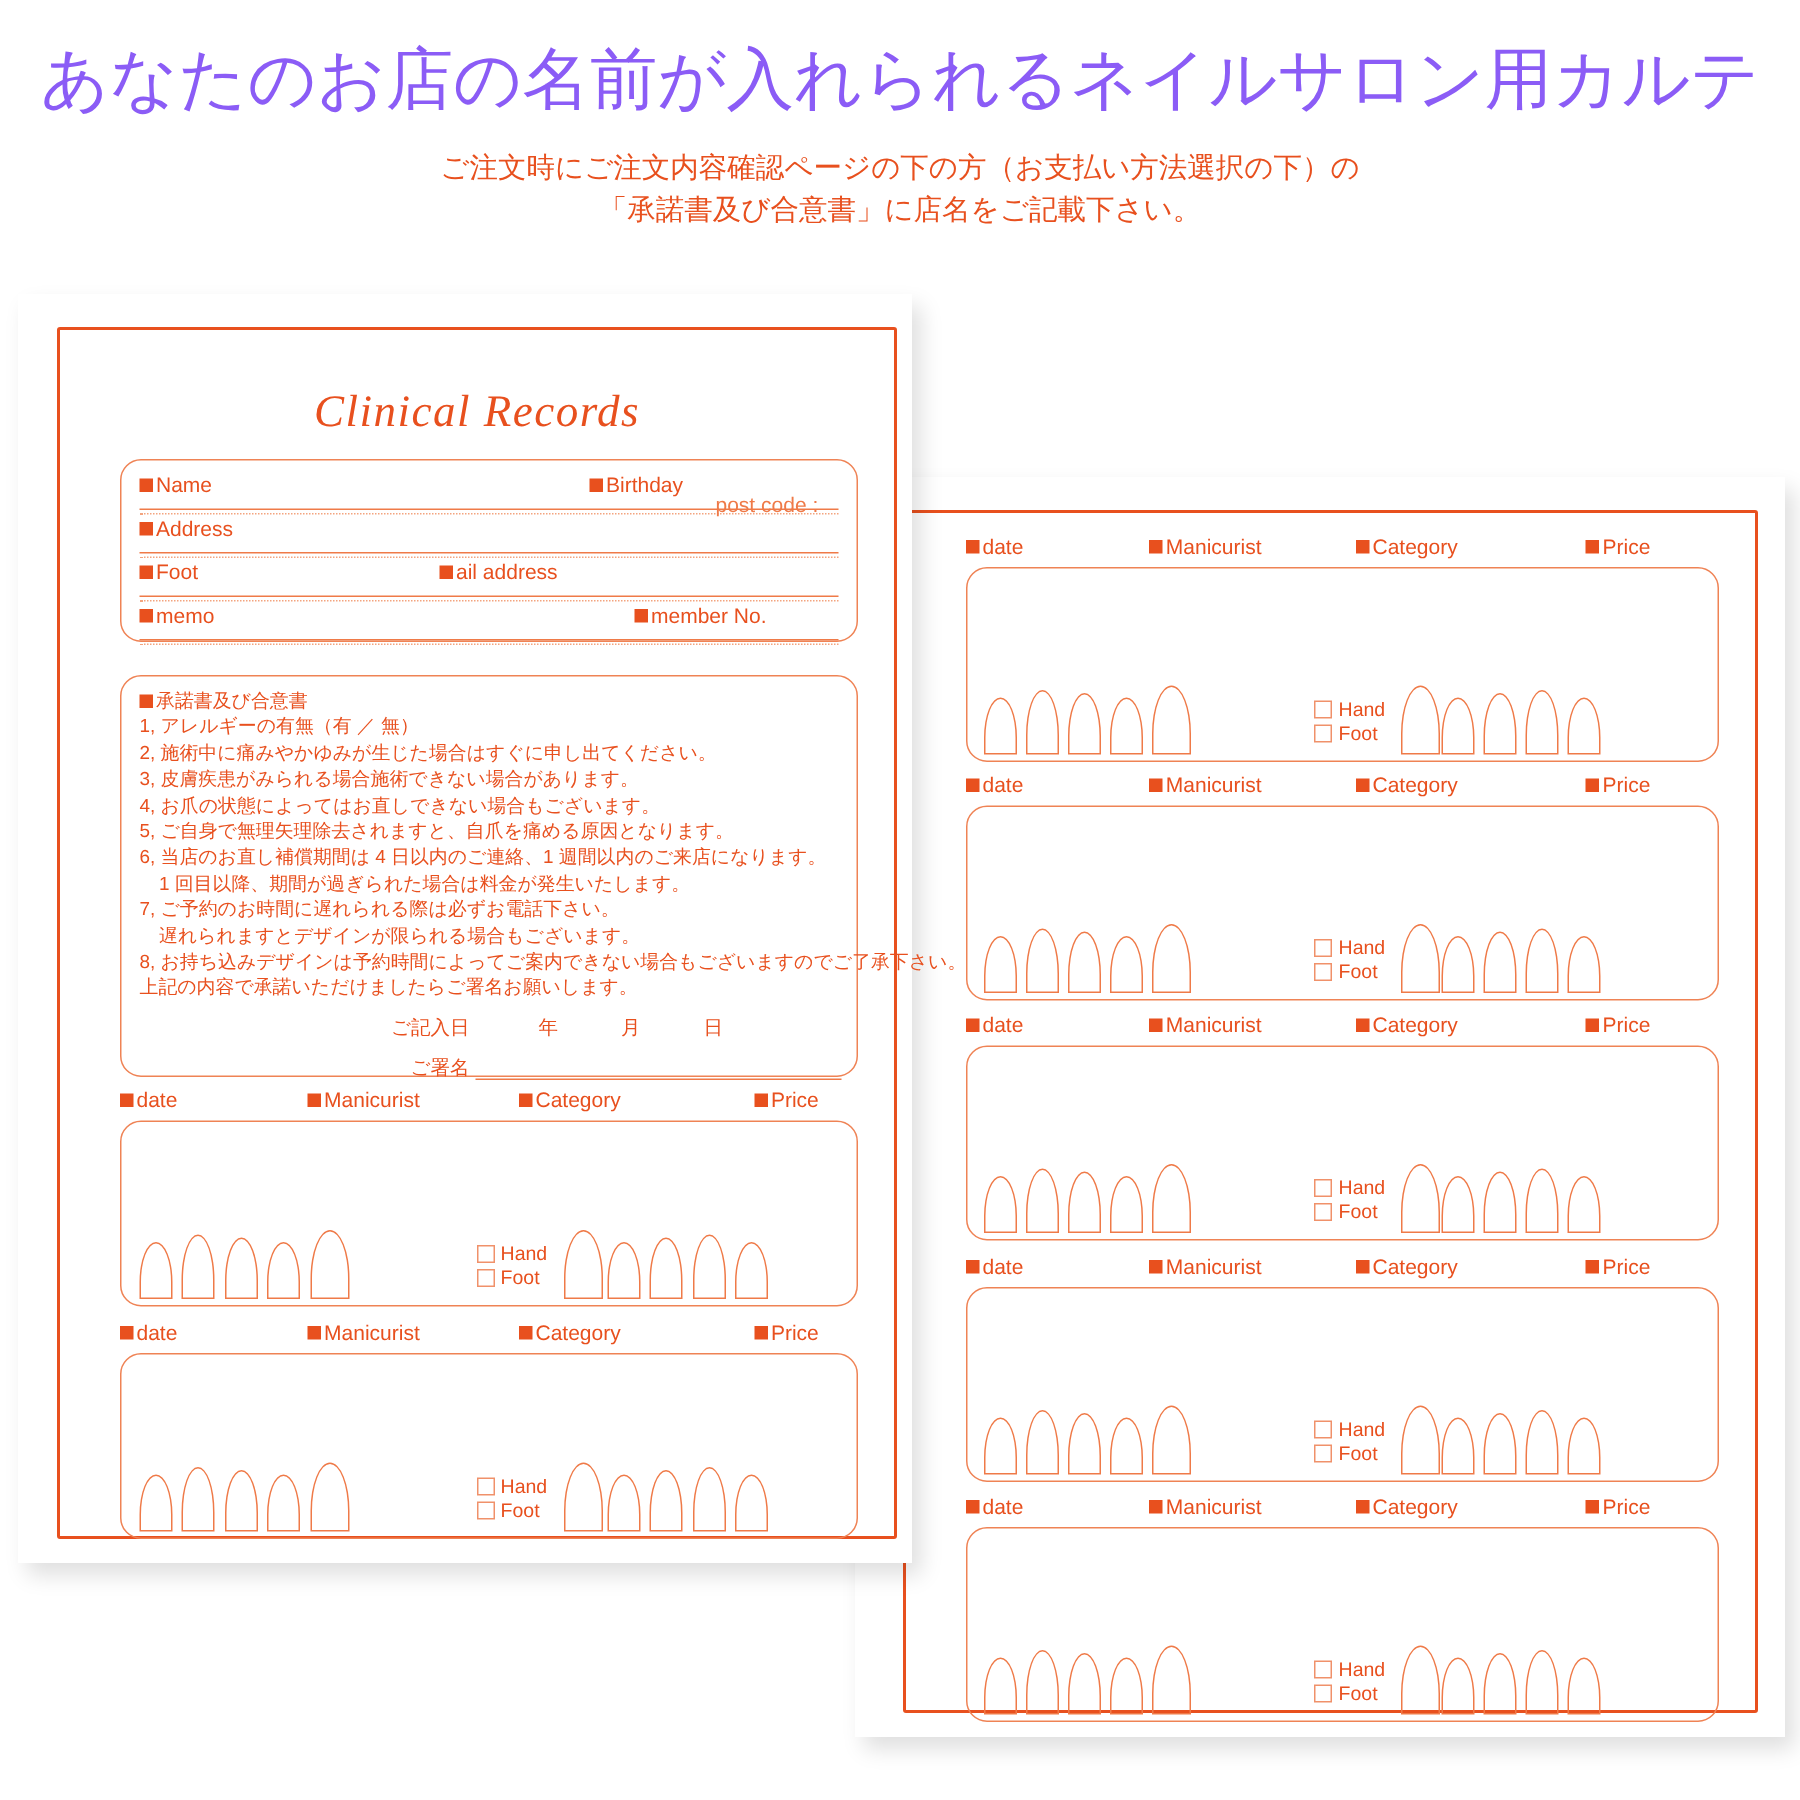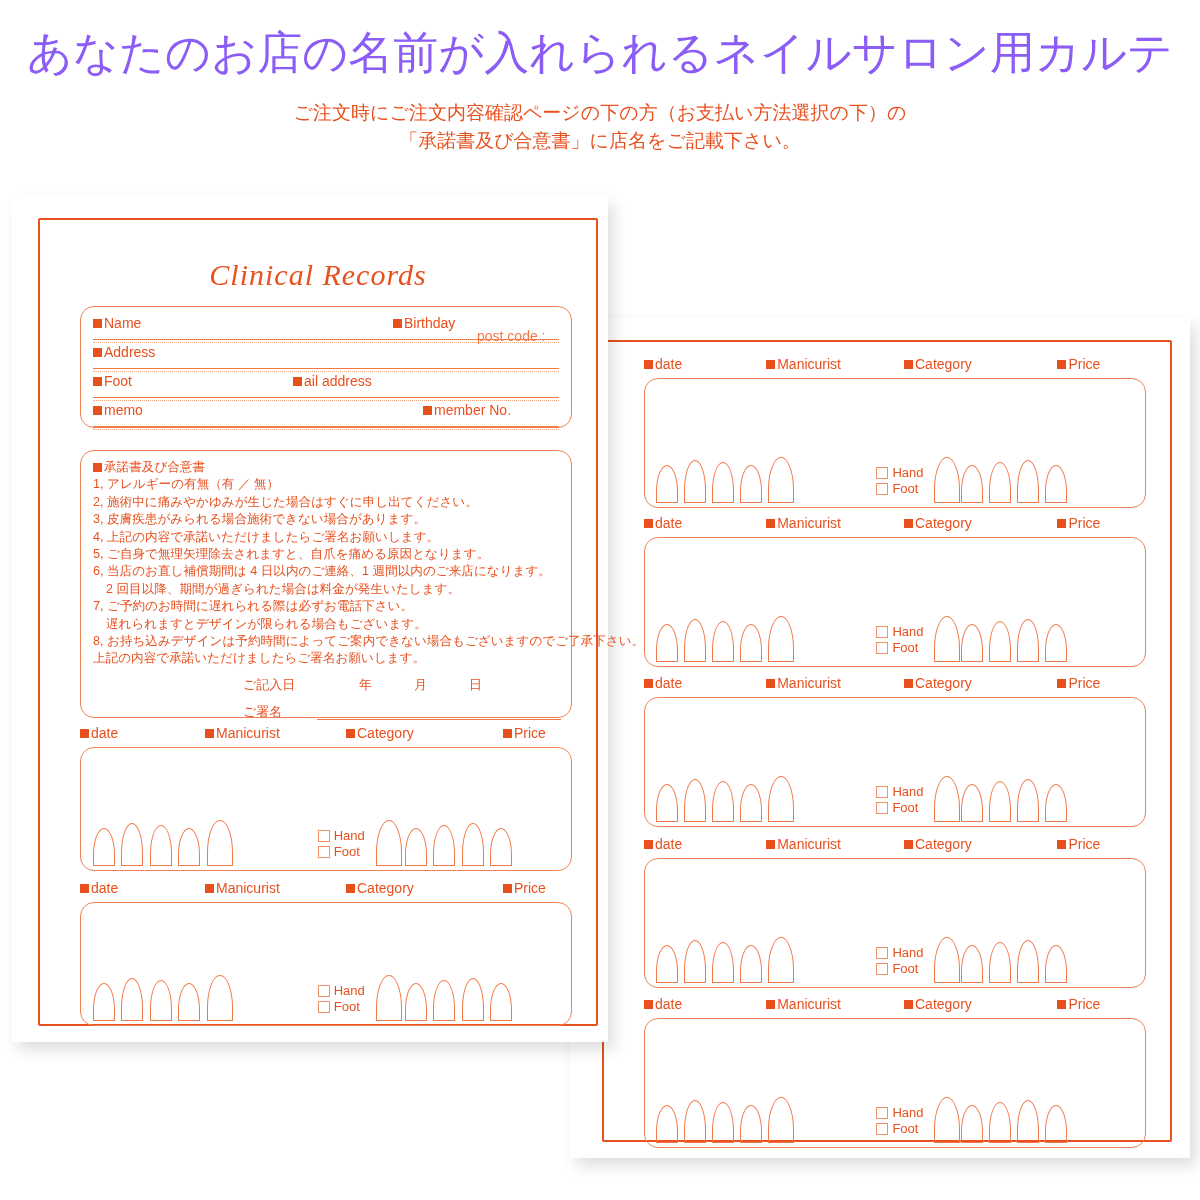--- a/index.html
+++ b/index.html
@@ -113,21 +113,21 @@
     line-height:17.4px;
     white-space:nowrap;
   }
   .consent-line.head{display:flex;align-items:center;gap:2px;}
   .consent-line.ind{padding-left:13px;}
   .sign-rows{margin-top:8px;padding-left:150px;}
   .sign-row{
     color:#e8501e;font-size:13px;
     height:27px;display:flex;align-items:flex-start;
   }
-  .sign-row .lbl{width:70px;flex:0 0 auto;}
+  .sign-row .lbl{width:70px;flex:0 0 auto;text-align:right;}
   .sign-row .gap{display:inline-block;}
   .sign-row .sig-rule{
     flex:1;border-bottom:1.2px solid #ef7a48;margin-top:16px;margin-left:4px;
   }
 
   
   .trow{position:absolute;left:40px;right:24px;}
   .trow-head{
     position:relative;height:22px;
   }
@@ -462,24 +462,24 @@
 
     <div class="consent-box">
       <div class="consent-line head">
         <span class="sq"></span>
         <span>承諾書及び合意書</span>
       </div>
       <div id="consent-lines">
           <div class="consent-line">1, アレルギーの有無（有 ／ 無）</div>
           <div class="consent-line">2, 施術中に痛みやかゆみが生じた場合はすぐに申し出てください。</div>
           <div class="consent-line">3, 皮膚疾患がみられる場合施術できない場合があります。</div>
-          <div class="consent-line">4, 上記の内容で承諾いただけましたらご署名お願いします。</div>
+          <div class="consent-line">4, お爪の状態によってはお直しできない場合もございます。</div>
           <div class="consent-line">5, ご自身で無理矢理除去されますと、自爪を痛める原因となります。</div>
           <div class="consent-line">6, 当店のお直し補償期間は 4 日以内のご連絡、1 週間以内のご来店になります。</div>
-          <div class="consent-line ind">2 回目以降、期間が過ぎられた場合は料金が発生いたします。</div>
+          <div class="consent-line ind">1 回目以降、期間が過ぎられた場合は料金が発生いたします。</div>
           <div class="consent-line">7, ご予約のお時間に遅れられる際は必ずお電話下さい。</div>
           <div class="consent-line ind">遅れられますとデザインが限られる場合もございます。</div>
           <div class="consent-line">8, お持ち込みデザインは予約時間によってご案内できない場合もございますのでご了承下さい。</div>
           <div class="consent-line">上記の内容で承諾いただけましたらご署名お願いします。</div>
         </div>
       <div class="sign-rows">
         <div class="sign-row">
           <span class="lbl">ご記入日</span>
           <span class="gap" style="width:46px;"></span>
           <span>年</span>

